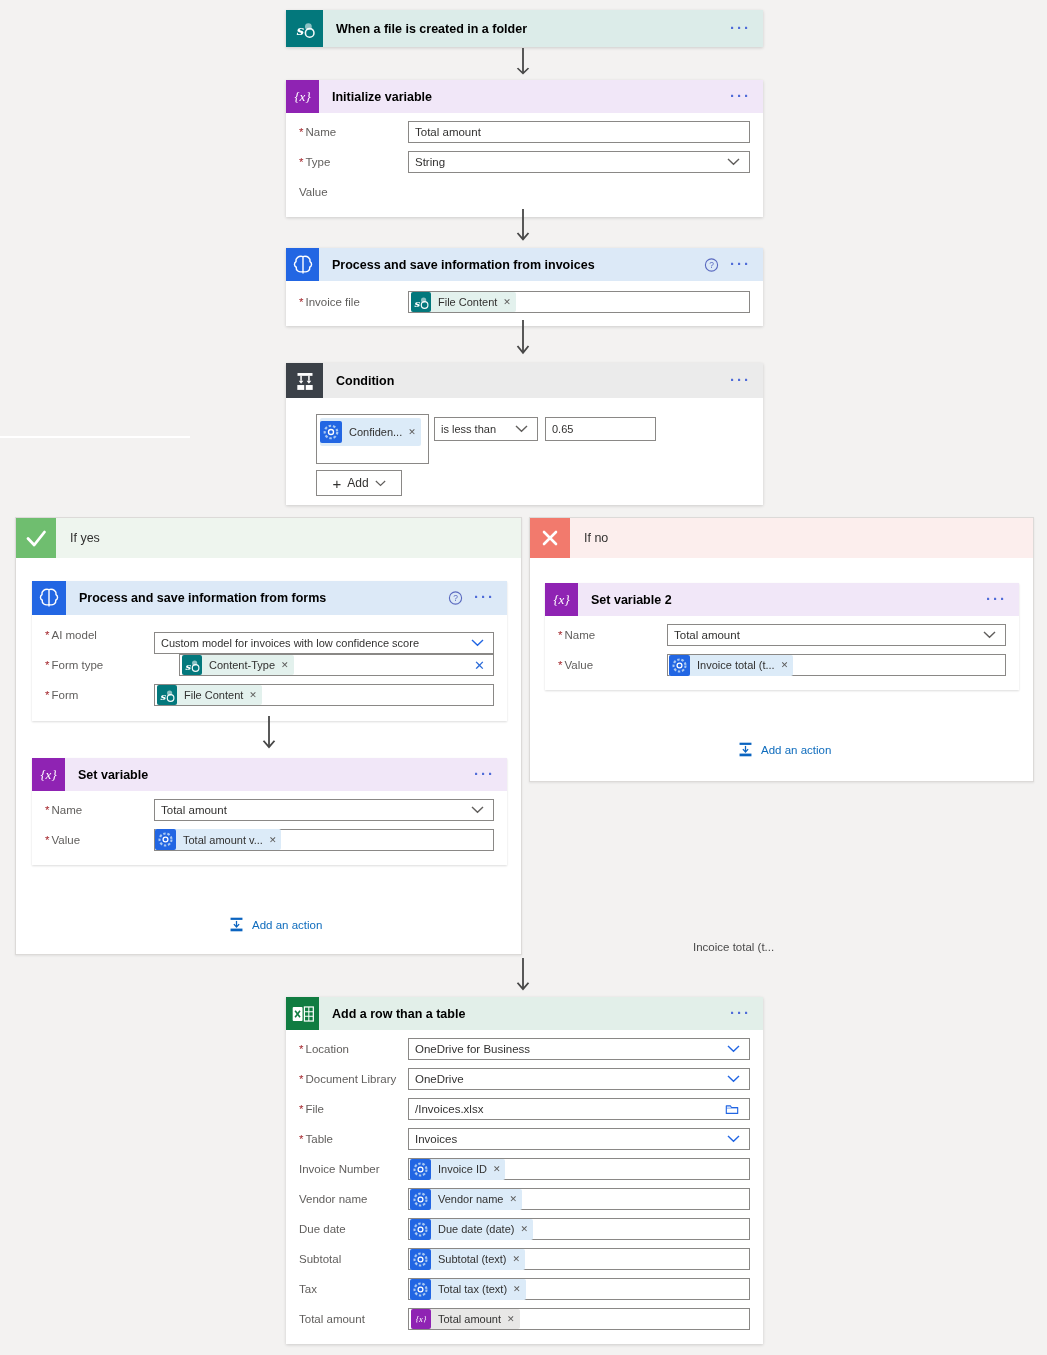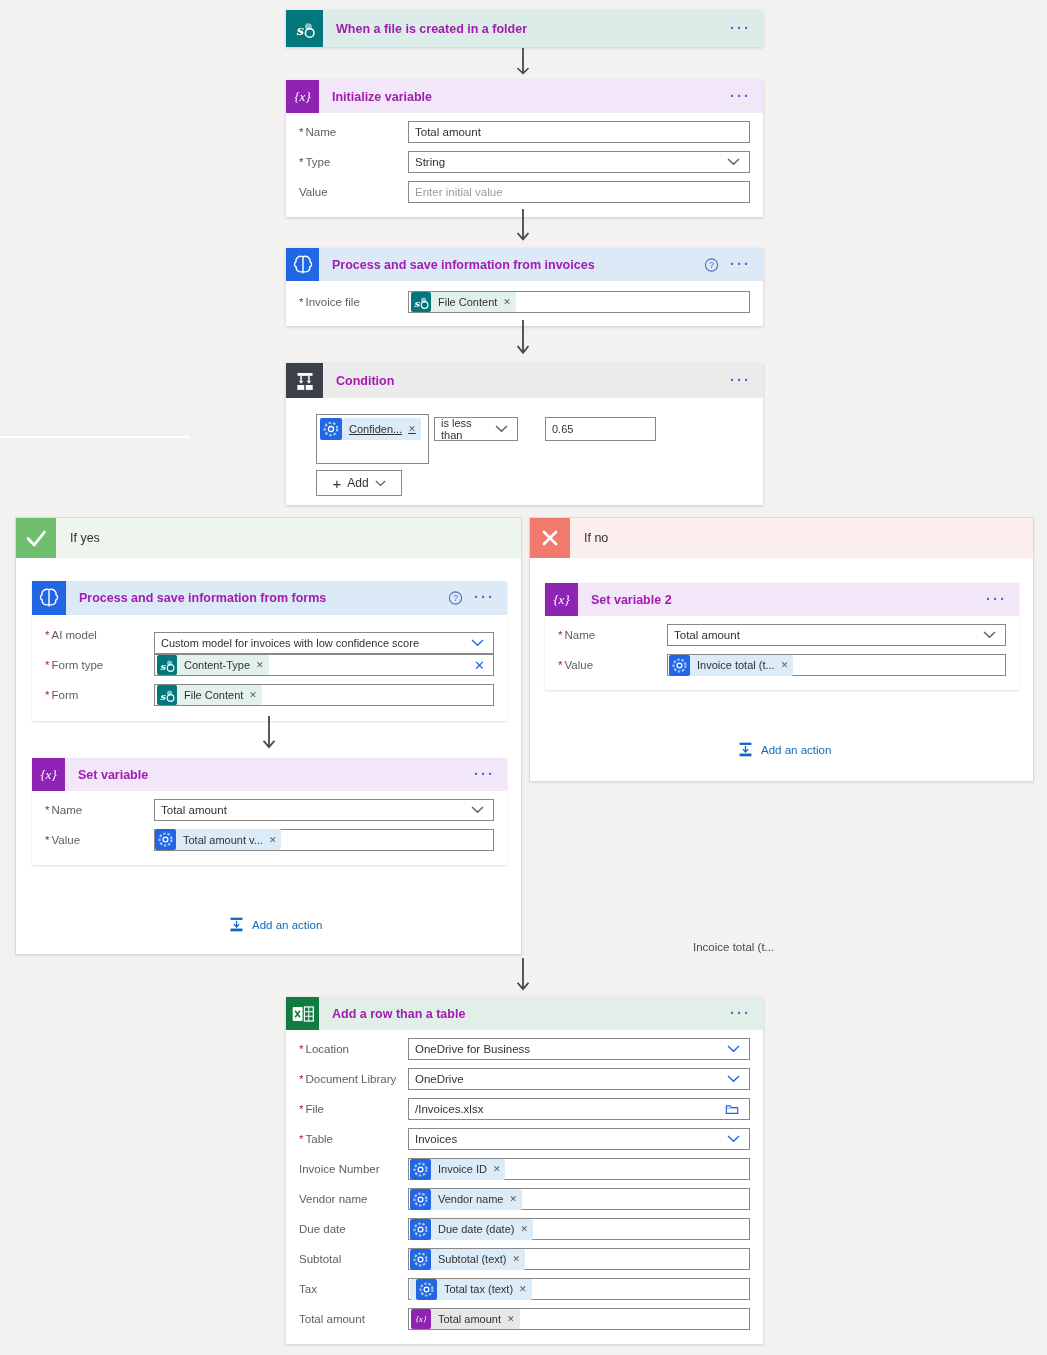--- a/index.html
+++ b/index.html
@@ -5,21 +5,21 @@
   html,body{margin:0;padding:0;}
   body{
     width:1047px;height:1355px;position:relative;overflow:hidden;
     background:#f3f2f1;
     font-family:"Liberation Sans","DejaVu Sans",sans-serif;
     color:#323130;-webkit-font-smoothing:antialiased;
   }
   .card{position:absolute;background:#fff;box-shadow:0 1px 3px rgba(0,0,0,.16);}
   .chead{display:flex;align-items:center;position:relative;}
   .cicon{flex:none;display:flex;align-items:center;justify-content:center;}
-  .ctitle{margin-left:13px;font-size:12.5px;font-weight:600;color:#a21caf;}
+  .ctitle{margin-left:13px;font-size:12.5px;font-weight:600;color:#000000;}
   .menu{position:absolute;right:12px;top:50%;transform:translateY(-58%);
     color:#4f6bd8;font-size:15px;font-weight:700;letter-spacing:2px;cursor:pointer;}
   .help{position:absolute;right:44px;top:50%;transform:translateY(-50%);width:15px;height:15px;color:#5b6bc0;cursor:pointer;}
   .cbody{padding:8px 0 6px 0;}
   .frow{display:flex;align-items:center;height:22px;margin:0 13px 8px 13px;}
   .flabel{width:109px;flex:none;font-size:11.5px;color:#605e5c;white-space:nowrap;}
   .req{color:#a4262c;margin-right:2px;}
   .fbox{flex:1;height:22px;border:1px solid #8a8886;background:#fff;display:flex;
     align-items:center;padding:0 6px;font-size:11.5px;color:#323130;position:relative;box-sizing:border-box;}
   .fbox.dd{padding-right:28px;}
@@ -153,23 +153,20 @@
       <div class="flabel"><span class="req">*</span><span>Type</span></div>
       <div class="fbox dd">
         <span>String</span>
         <svg class="chev gray" viewBox="0 0 13 8">
             <use href="#g-chev"></use>
           </svg>
       </div>
     </div>
     <div class="frow">
       <div class="flabel"><span>Value</span></div>
-      <div class="fbox">
-          <span class="placeholder">Enter initial value</span>
-        </div>
     </div>
   </div>
 </div>
 
 <div class="arrow" style="left:515px;top:209px;width:16px;height:37px;">
   <svg width="16" height="37" viewBox="0 0 16 40" preserveAspectRatio="none">
       <use href="#g-arrow-down"></use>
     </svg>
 </div>
 
@@ -215,31 +212,31 @@
     <div class="cicon" style="width:37px;height:35px;background:#3b4148;">
       <svg width="30" height="30" viewBox="0 0 32 32">
           <use href="#g-cond"></use>
         </svg>
     </div>
     <div class="ctitle">Condition</div>
     <div class="menu">···</div>
   </div>
   <div style="position:relative;height:107px;">
     <div style="position:absolute;left:30px;top:16px;width:113px;height:50px;border:1px solid #8a8886;background:#fff;padding:3px;box-sizing:border-box;">
-      <span class="token tok-ai" style="height:22px;text-decoration:underline;">
+      <span class="token tok-ai" style="height:28px;">
         <span class="ticon ai" style="width:22px;height:22px;">
             <svg width="22" height="22" viewBox="0 0 20 20">
               <use href="#g-ai"></use>
             </svg>
           </span>
         <span class="ttext">Confiden...</span>
         <span class="tx">✕</span>
       </span>
     </div>
-    <div class="fbox dd" style="position:absolute;left:148px;top:19px;width:84px;height:24px;font-size:11px;">
+    <div class="fbox dd" style="position:absolute;left:148px;top:19px;width:104px;height:24px;font-size:11px;">
       <span>is less than</span>
       <svg class="chev gray" viewBox="0 0 13 8">
           <use href="#g-chev"></use>
         </svg>
     </div>
     <div class="fbox" style="position:absolute;left:259px;top:19px;width:111px;height:24px;font-size:11px;">
       <span>0.65</span>
     </div>
     <div style="position:absolute;left:30px;top:72px;width:86px;height:26px;border:1px solid #8a8886;display:flex;align-items:center;justify-content:center;gap:6px;font-size:12px;cursor:pointer;box-sizing:border-box;">
       <span style="font-size:15px;color:#323130;">+</span>
@@ -281,21 +278,21 @@
         <div class="flabel"><span class="req">*</span><span>AI model</span></div>
         <div class="fbox dd" style="font-size:11px;margin-top:16px;">
           <span style="white-space:nowrap;overflow:hidden;">Custom model for invoices with low confidence score</span>
           <svg class="chev blue" viewBox="0 0 13 8">
               <use href="#g-chev"></use>
             </svg>
         </div>
       </div>
       <div class="frow">
         <div class="flabel"><span class="req">*</span><span>Form type</span></div>
-        <div class="fbox" style="padding-left:2px;">
+        <div class="fbox" style="padding-left:2px;margin-left:25px;">
           <span class="token tok-sp">
             <span class="ticon sp">
                 <svg width="20" height="20" viewBox="0 0 20 20">
                   <use href="#g-sp"></use>
                 </svg>
               </span>
             <span class="ttext">Content-Type</span>
             <span class="tx">✕</span>
           </span>
           <span class="clearx">✕</span>
@@ -527,21 +524,21 @@
               </svg>
             </span>
           <span class="ttext">Subtotal (text)</span>
           <span class="tx">✕</span>
         </span>
       </div>
     </div>
     <div class="frow">
       <div class="flabel"><span>Tax</span></div>
       <div class="fbox" style="padding-left:1px;">
-        <span class="token tok-ai" style="height:21px;padding-left:6px;">
+        <span class="token tok-ai" style="height:21px;">
           <span class="ticon ai" style="width:21px;height:21px;">
               <svg width="21" height="21" viewBox="0 0 20 20">
                 <use href="#g-ai"></use>
               </svg>
             </span>
           <span class="ttext">Total tax (text)</span>
           <span class="tx">✕</span>
         </span>
       </div>
     </div>

